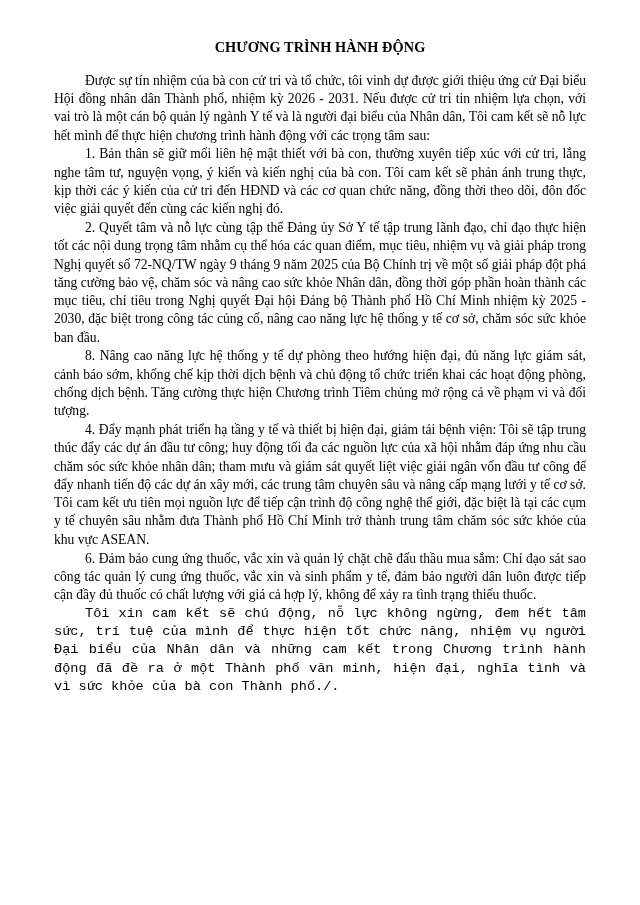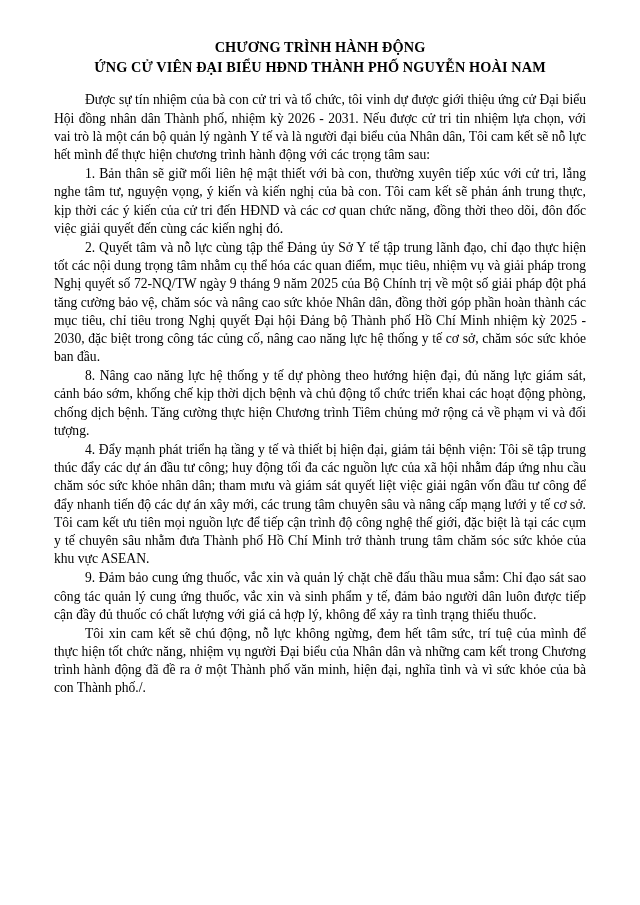--- a/index.html
+++ b/index.html
@@ -35,35 +35,35 @@
     line-height: 1.345;
     text-align: justify;
     text-justify: inter-word;
   }
   .para {
     margin: 0 0 0.5px 0;
     text-indent: 31px;
   }
   .para-last {
     margin-bottom: 12px;
+    font-family: Liberation Mono, monospace;
   }
 </style>
 </head>
 <body>
 
 <div class="page">
 
   <div class="title-block">
     <div class="title-line">CHƯƠNG TRÌNH HÀNH ĐỘNG</div>
-    <div class="title-line">ỨNG CỬ VIÊN ĐẠI BIỂU HĐND THÀNH PHỐ NGUYỄN HOÀI NAM</div>
   </div>
 
   <div class="body-text">
     <p class="para">Được sự tín nhiệm của bà con cử tri và tổ chức, tôi vinh dự được giới thiệu ứng cử Đại biểu Hội đồng nhân dân Thành phố, nhiệm kỳ 2026 - 2031. Nếu được cử tri tin nhiệm lựa chọn, với vai trò là một cán bộ quản lý ngành Y tế và là người đại biểu của Nhân dân, Tôi cam kết sẽ nỗ lực hết mình để thực hiện chương trình hành động với các trọng tâm sau:</p>
     <p class="para">1. Bản thân sẽ giữ mối liên hệ mật thiết với bà con, thường xuyên tiếp xúc với cử tri, lắng nghe tâm tư, nguyện vọng, ý kiến và kiến nghị của bà con. Tôi cam kết sẽ phản ánh trung thực, kịp thời các ý kiến của cử tri đến HĐND và các cơ quan chức năng, đồng thời theo dõi, đôn đốc việc giải quyết đến cùng các kiến nghị đó.</p>
     <p class="para">2. Quyết tâm và nỗ lực cùng tập thể Đảng ủy Sở Y tế tập trung lãnh đạo, chỉ đạo thực hiện tốt các nội dung trọng tâm nhằm cụ thể hóa các quan điểm, mục tiêu, nhiệm vụ và giải pháp trong Nghị quyết số 72-NQ/TW ngày 9 tháng 9 năm 2025 của Bộ Chính trị về một số giải pháp đột phá tăng cường bảo vệ, chăm sóc và nâng cao sức khỏe Nhân dân, đồng thời góp phần hoàn thành các mục tiêu, chỉ tiêu trong Nghị quyết Đại hội Đảng bộ Thành phố Hồ Chí Minh nhiệm kỳ 2025 - 2030, đặc biệt trong công tác củng cố, nâng cao năng lực hệ thống y tế cơ sở, chăm sóc sức khỏe ban đầu.</p>
     <p class="para">8. Nâng cao năng lực hệ thống y tế dự phòng theo hướng hiện đại, đủ năng lực giám sát, cảnh báo sớm, khống chế kịp thời dịch bệnh và chủ động tổ chức triển khai các hoạt động phòng, chống dịch bệnh. Tăng cường thực hiện Chương trình Tiêm chủng mở rộng cả về phạm vi và đối tượng.</p>
     <p class="para">4. Đẩy mạnh phát triển hạ tầng y tế và thiết bị hiện đại, giảm tải bệnh viện: Tôi sẽ tập trung thúc đẩy các dự án đầu tư công; huy động tối đa các nguồn lực của xã hội nhằm đáp ứng nhu cầu chăm sóc sức khỏe nhân dân; tham mưu và giám sát quyết liệt việc giải ngân vốn đầu tư công để đẩy nhanh tiến độ các dự án xây mới, các trung tâm chuyên sâu và nâng cấp mạng lưới y tế cơ sở. Tôi cam kết ưu tiên mọi nguồn lực để tiếp cận trình độ công nghệ thế giới, đặc biệt là tại các cụm y tế chuyên sâu nhằm đưa Thành phố Hồ Chí Minh trở thành trung tâm chăm sóc sức khỏe của khu vực ASEAN.</p>
-    <p class="para">9. Đảm bảo cung ứng thuốc, vắc xin và quản lý chặt chẽ đấu thầu mua sắm: Chỉ đạo sát sao công tác quản lý cung ứng thuốc, vắc xin và sinh phẩm y tế, đảm bảo người dân luôn được tiếp cận đầy đủ thuốc có chất lượng với giá cả hợp lý, không để xảy ra tình trạng thiếu thuốc.</p>
+    <p class="para">6. Đảm bảo cung ứng thuốc, vắc xin và quản lý chặt chẽ đấu thầu mua sắm: Chỉ đạo sát sao công tác quản lý cung ứng thuốc, vắc xin và sinh phẩm y tế, đảm bảo người dân luôn được tiếp cận đầy đủ thuốc có chất lượng với giá cả hợp lý, không để xảy ra tình trạng thiếu thuốc.</p>
     <p class="para para-last">Tôi xin cam kết sẽ chú động, nỗ lực không ngừng, đem hết tâm sức, trí tuệ của mình để thực hiện tốt chức năng, nhiệm vụ người Đại biểu của Nhân dân và những cam kết trong Chương trình hành động đã đề ra ở một Thành phố văn minh, hiện đại, nghĩa tình và vì sức khỏe của bà con Thành phố./.</p>
   </div>
 
 </div>
 
 </body></html>

